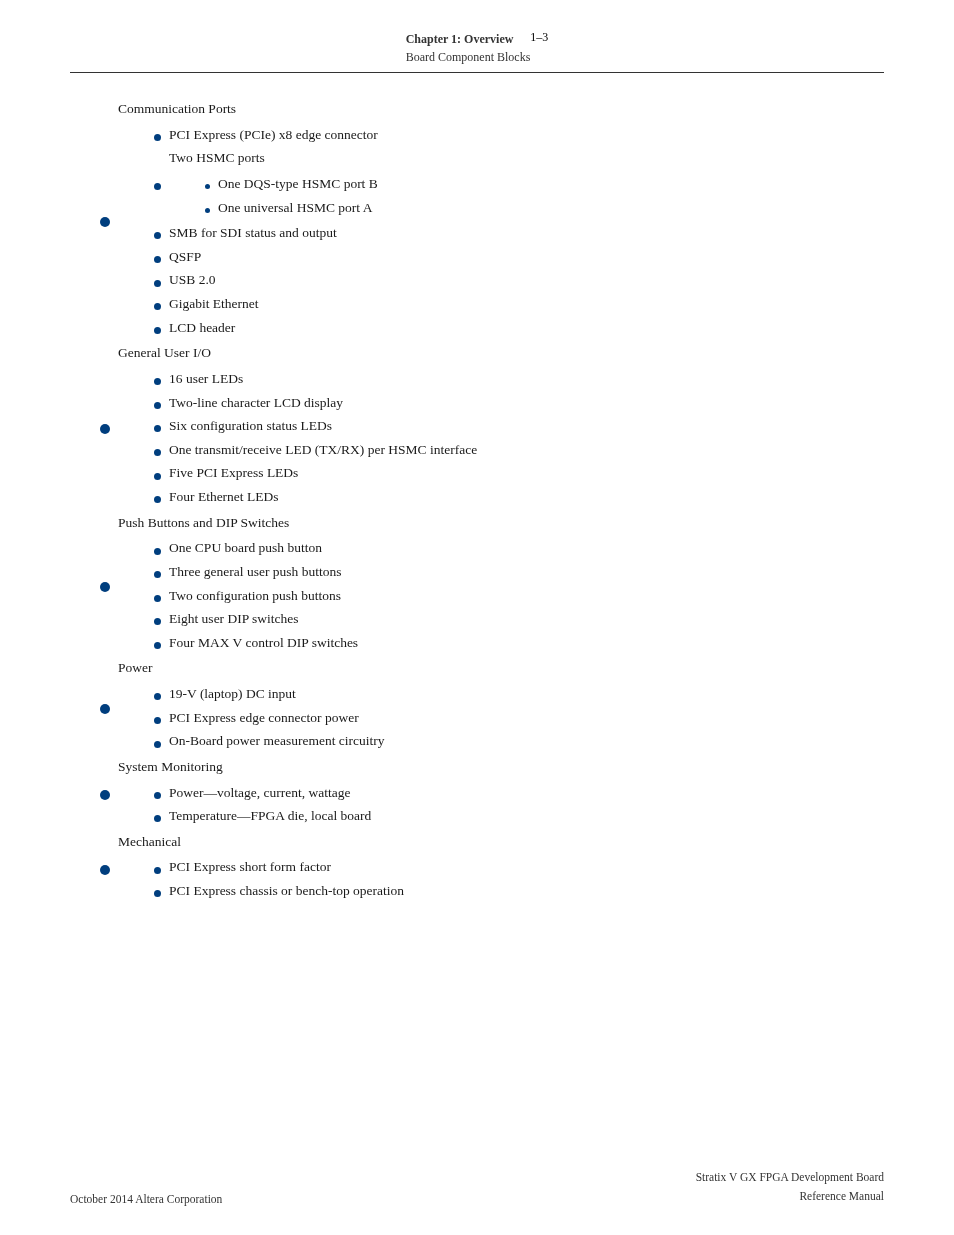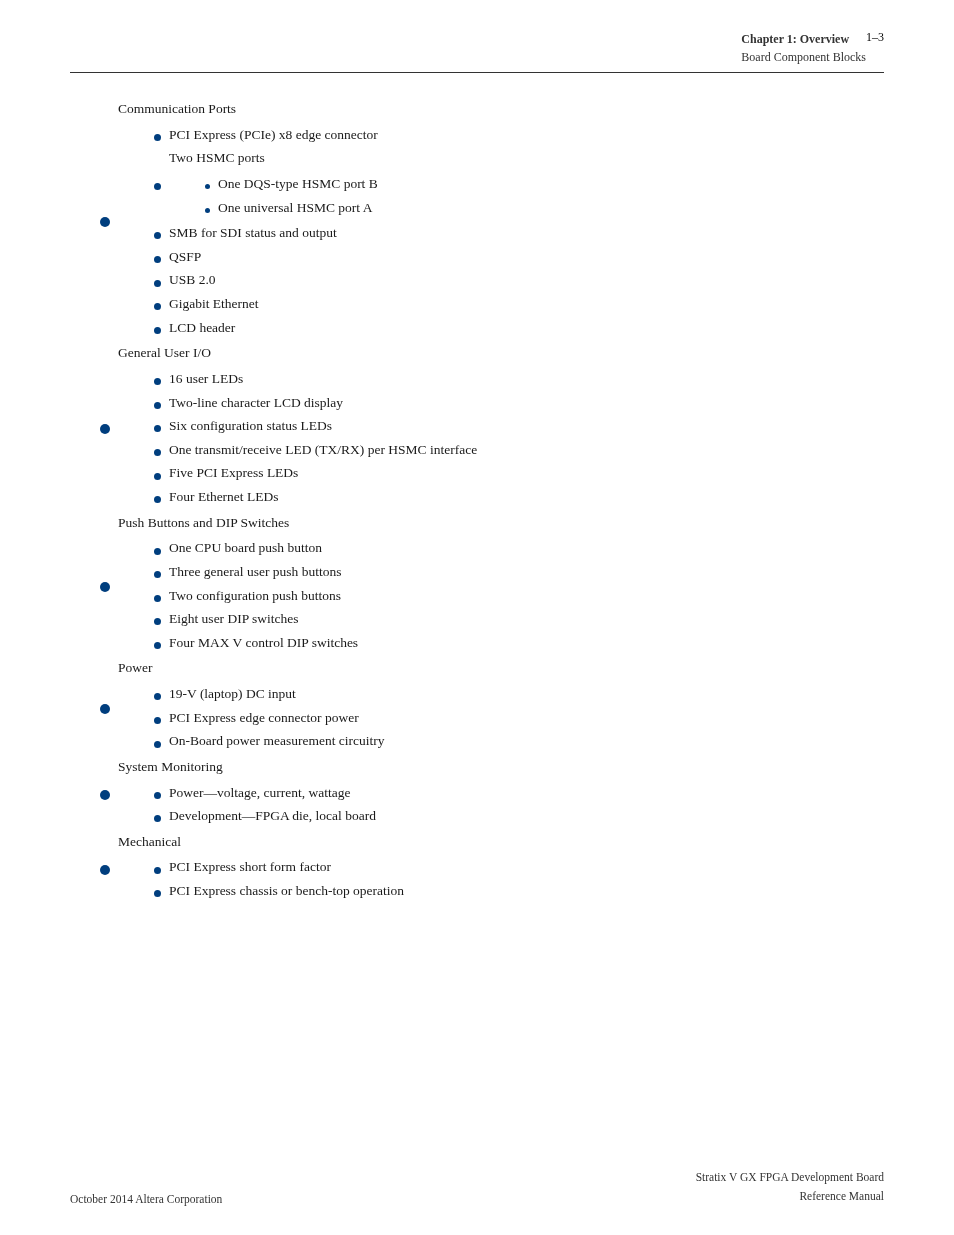--- a/index.html
+++ b/index.html
@@ -20,21 +20,21 @@
 
     .page {
       width: 954px;
       min-height: 1235px;
       padding: 30px 70px 60px 70px;
       position: relative;
     }
 
     .header {
       display: flex;
-      justify-content: flex-end;
+      justify-content: center;
       align-items: flex-start;
       border-bottom: 1.5px solid #333;
       padding-bottom: 6px;
       margin-bottom: 24px;
     }
 
     .header-left {
       font-size: 12px;
       color: #333;
       line-height: 1.5;
@@ -272,21 +272,21 @@
         </li>
         <li class="l1">
           <span class="bullet"></span>
           <span class="li-content">System Monitoring<ul class="level2">
               <li class="l2">
                 <span class="bullet"></span>
                 <span class="li-content">Power—voltage, current, wattage</span>
               </li>
               <li class="l2">
                 <span class="bullet"></span>
-                <span class="li-content">Development—FPGA die, local board</span>
+                <span class="li-content">Temperature—FPGA die, local board</span>
               </li>
             </ul></span>
         </li>
         <li class="l1">
           <span class="bullet"></span>
           <span class="li-content">Mechanical<ul class="level2">
               <li class="l2">
                 <span class="bullet"></span>
                 <span class="li-content">PCI Express short form factor</span>
               </li>

